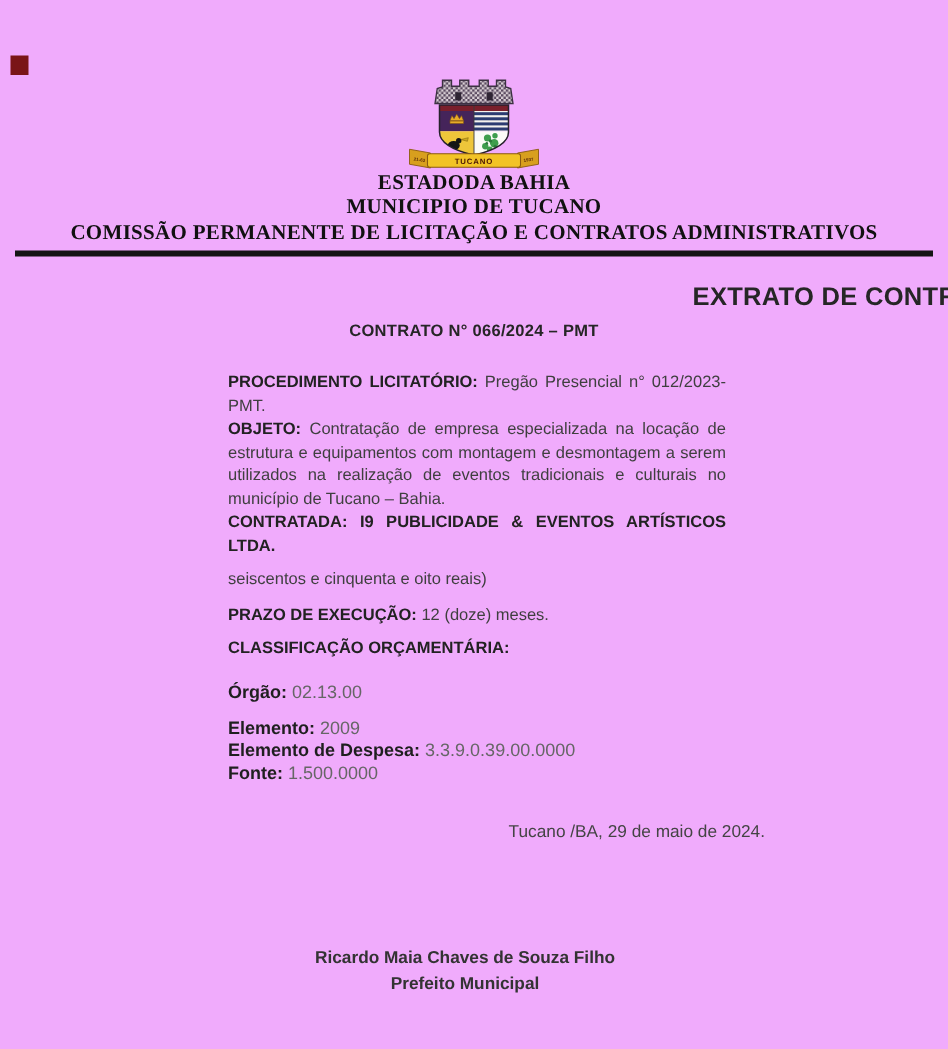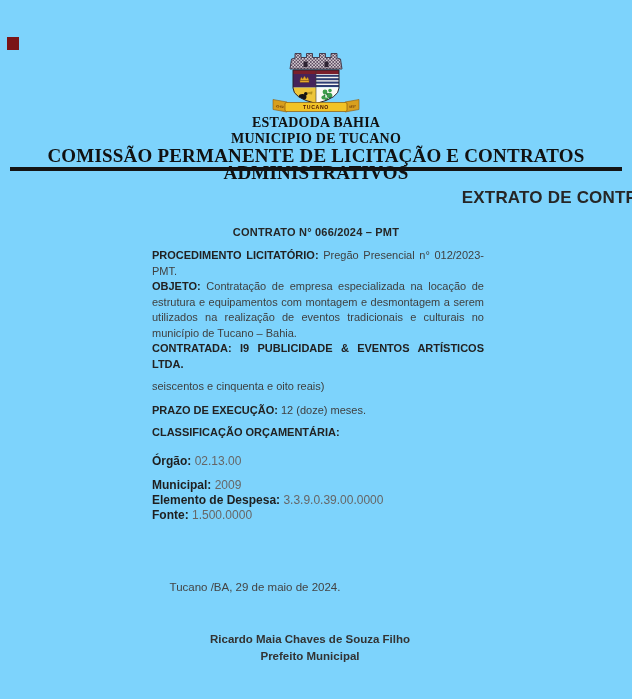--- a/index.html
+++ b/index.html
@@ -1,51 +1,51 @@
 <!DOCTYPE html>
 <html><head>
 <meta charset="utf-8">
 <style>
   html,body { margin:0; padding:0; background:#fff; }
   .page {
-    position:relative; width:632px; height:699px; background:#7dd3fc;
+    position:relative; width:632px; height:699px; background:#f0abfc;
     font-family:"Liberation Sans", sans-serif; overflow:hidden;
   }
   .corner-mark { position:absolute; left:7px; top:37px; width:12px; height:13px; background:#7a1517; }
 
   .header { position:absolute; top:50px; left:0; width:632px; text-align:center; }
   .crest { display:block; margin:0 auto 1px auto; }
   .hdr-line { font-family:"Liberation Serif", serif; font-weight:bold; color:#111;
               font-size:14px; line-height:16px; letter-spacing:0.2px; }
-  .hdr-line3 { font-size:19px; line-height:17px; }
+  .hdr-line3 { font-size:14px; line-height:17px; }
 
   .rule { position:absolute; top:167px; left:10px; right:10px; height:4px; background:#141414; }
 
   .doc-title { position:absolute; top:188px; left:0; width:632px; text-align:right;
                font-size:17px; font-weight:bold; color:#262626; letter-spacing:0.2px;padding-left:41px; }
-  .contract-no { position:absolute; top:226px; left:0; width:632px; text-align:center;
+  .contract-no { position:absolute; top:215px; left:0; width:632px; text-align:center;
                  font-size:11px; font-weight:bold; color:#262626; letter-spacing:0.2px; }
 
   .body-col { position:absolute; top:248px; left:152px; width:332px;
               font-size:11px; line-height:15.5px; color:#3f3f3f; }
   .body-col p { margin:0; text-align:justify; }
   .lbl { font-weight:bold; color:#222; }
   .allbold { font-weight:bold; color:#222; }
   .valor-line { white-space:nowrap; text-align:left; }
   .cont-line { margin-top:7px !important; text-align:left !important; }
   .prazo { margin-top:8px !important; text-align:right; }
   .classif { margin-top:7px !important; text-align:center; }
 
   .budget { font-size:12px; line-height:15px; text-align:left; }
   .budget .lbl { color:#1f1f1f; }
   .budget .val { color:#666; }
   .b-first { margin-top:13px !important; }
   .b-gap   { margin-top:9px  !important; }
 
-  .date-line { position:absolute; top:581px; left:0; right:122px; text-align:center;
+  .date-line { position:absolute; top:549px; left:0; right:122px; text-align:right;
                font-size:11.5px; color:#444; }
   .signature { position:absolute; top:631px; left:0; width:620px; text-align:center;
                font-size:11.5px; font-weight:bold; color:#333; line-height:17px; }
 </style>
 </head>
 <body>
 
 <div class="page">
 
   <div class="corner-mark"></div>
@@ -129,21 +129,21 @@
 
 
     <p class="cont-line">seiscentos e cinquenta e oito reais)</p>
 
     <p class="prazo"><span class="lbl">PRAZO DE EXECUÇÃO:</span><span> 12 (doze) meses.</span></p>
 
     <p class="classif lbl">CLASSIFICAÇÃO ORÇAMENTÁRIA:</p>
 
     <p class="budget b-first"><span class="lbl">Órgão:</span><span class="val"> 02.13.00</span></p>
 
-    <p class="budget b-gap"><span class="lbl">Municipal:</span><span class="val"> 2009</span></p>
+    <p class="budget b-gap"><span class="lbl">Elemento:</span><span class="val"> 2009</span></p>
 
     <p class="budget"><span class="lbl">Elemento de Despesa:</span><span class="val"> 3.3.9.0.39.00.0000</span></p>
 
     <p class="budget"><span class="lbl">Fonte:</span><span class="val"> 1.500.0000</span></p>
 
   </div>
 
   <div class="date-line">Tucano /BA, 29 de maio de 2024.</div>
 
   <div class="signature">

